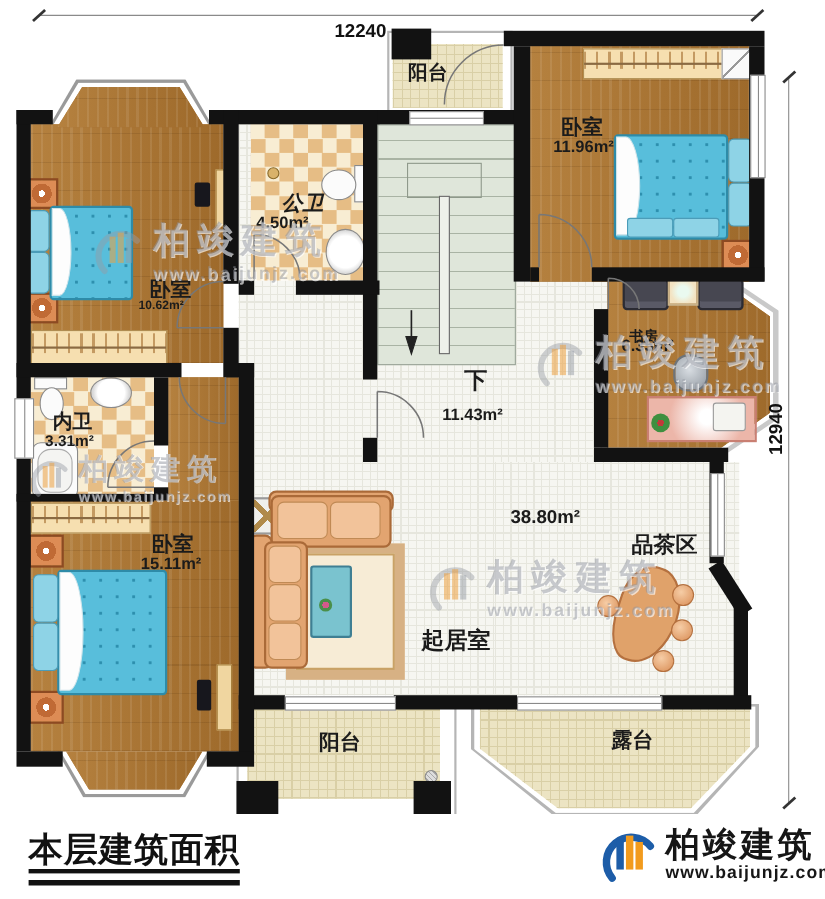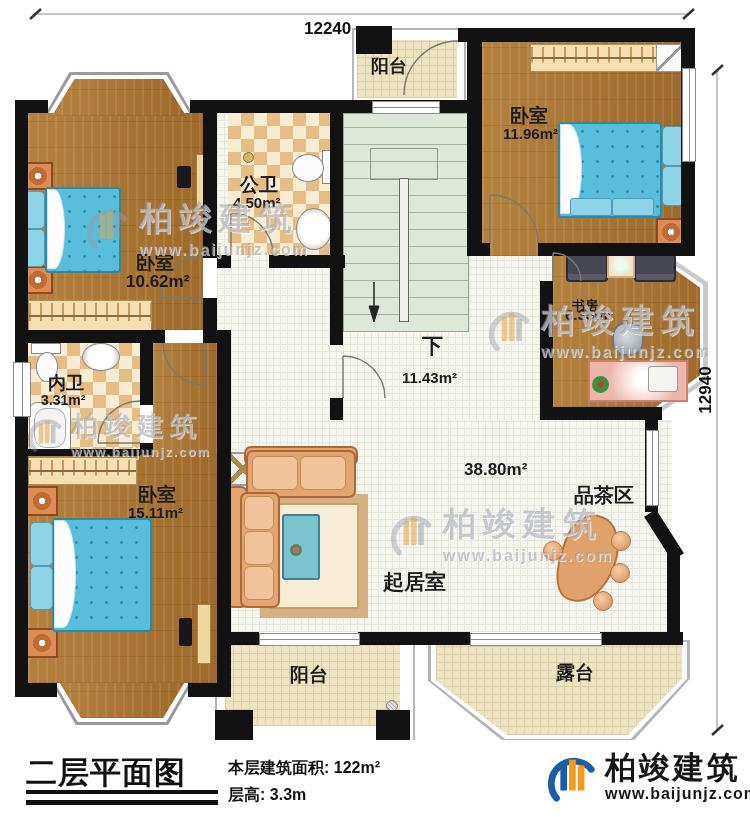--- a/index.html
+++ b/index.html
@@ -254,24 +254,24 @@
 
     <g stroke="#222" fill="#222">
       <line x1="374" y1="282" x2="374" y2="308" stroke-width="1.5"></line>
       <polygon points="369,306 379,306 374,322"></polygon>
     </g>
   </svg>
 
   <div class="room-label" style="left:371px;top:54px;font-size:18px;">阳台</div>
   <div class="room-label" style="left:510px;top:103px;font-size:19px;">卧室</div>
   <div class="area-label" style="left:503px;top:125px;font-size:15px;">11.96m²</div>
-  <div class="room-label" style="left:240px;top:172px;font-size:19px;">公卫</div>
+  <div class="room-label" style="left:256px;top:172px;font-size:19px;font-style:italic;">公卫</div>
   <div class="area-label" style="left:233px;top:194px;font-size:15px;">4.50m²</div>
   <div class="room-label" style="left:136px;top:250px;font-size:19px;">卧室</div>
-  <div class="area-label" style="left:126px;top:272px;font-size:17px;">10.62m²</div>
+  <div class="area-label" style="left:126px;top:272px;font-size:11px;">10.62m²</div>
   <div class="room-label" style="left:572px;top:297px;font-size:13px;">书房</div>
   <div class="area-label" style="left:565px;top:306px;font-size:15px;">6.35m²</div>
   <div class="room-label" style="left:48px;top:371px;font-size:18px;">内卫</div>
   <div class="area-label" style="left:41px;top:392px;font-size:14px;">3.31m²</div>
   <div class="room-label" style="left:138px;top:482px;font-size:19px;">卧室</div>
   <div class="area-label" style="left:128px;top:504px;font-size:15px;">15.11m²</div>
   <div class="room-label" style="left:422px;top:332px;font-size:21px;">下</div>
   <div class="area-label" style="left:402px;top:369px;font-size:15px;">11.43m²</div>
   <div class="area-label" style="left:464px;top:460px;font-size:17px;">38.80m²</div>
   <div class="room-label" style="left:383px;top:568px;font-size:21px;">起居室</div>
@@ -326,28 +326,24 @@
       <rect x="33" y="18" width="6" height="24" fill="rgba(150,155,165,.5)"></rect>
     </svg>
     <div class="wm-col">
         <span class="wm-brand">柏竣建筑</span>
     <span class="wm-site">www.baijunjz.com</span>
       </div>
   </div>
 
   <div id="footer">
     <div class="ft-title">
-      <span class="t1">二层平面图</span>
+      <span class="t1">本层建筑面积</span>
     </div>
     <div class="ft-line" style="left:26px;top:50px;width:192px;height:4px;"></div>
     <div class="ft-line" style="left:26px;top:60px;width:192px;height:5px;"></div>
-    <div class="ft-info">
-      <div><span>本层建筑面积: </span><span>122m²</span></div>
-      <div><span>层高: </span><span>3.3m</span></div>
-    </div>
     <div class="ft-logo">
       <svg width="54" height="58" viewBox="0 0 56 60">
         <path d="M14,52 A23,23 0 1 1 50,22" fill="none" stroke="#1d5da8" stroke-width="7" stroke-linecap="round"></path>
         <rect x="18" y="16" width="7" height="28" fill="#1d5da8"></rect>
         <rect x="27" y="12" width="7" height="32" fill="#f29b1d"></rect>
         <rect x="36" y="18" width="7" height="26" fill="#f29b1d"></rect>
       </svg>
       <div class="wm-col">
         <span class="ft-brand">柏竣建筑</span>
         <span class="ft-site">www.baijunjz.com</span>

